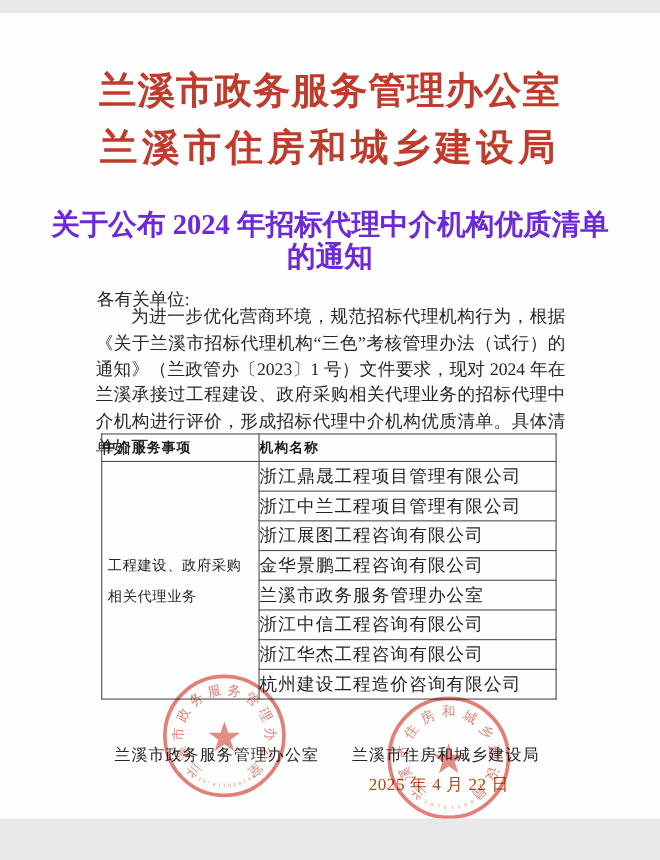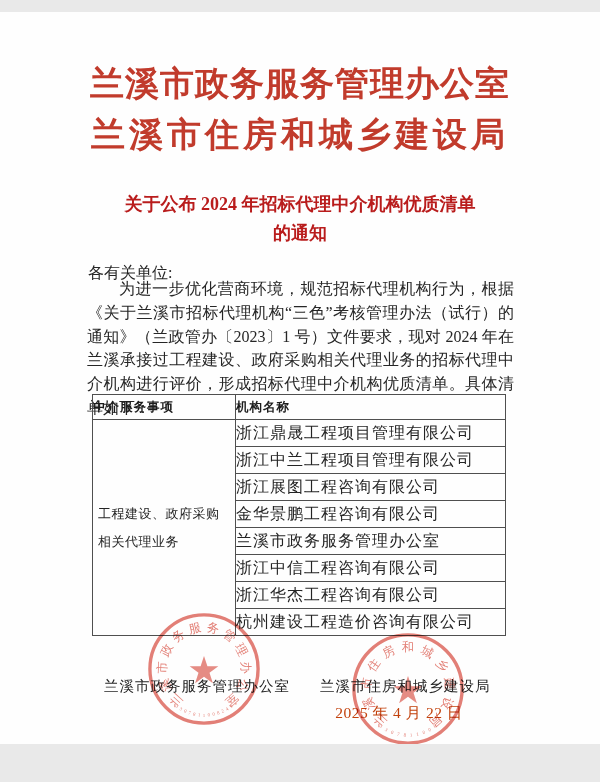--- a/index.html
+++ b/index.html
@@ -29,22 +29,22 @@
   .red-header .org1{
     font-size:34px;line-height:52px;letter-spacing:1px;
   }
   .red-header .org2{
     font-size:34px;line-height:50px;letter-spacing:4px;
   }
   
   .doc-title{
     position:absolute;top:178px;left:45px;right:45px;
     text-align:center;
-    font-size:18px;font-weight:bold;line-height:29px;
-    color:#b91c1c;
+    font-size:26px;font-weight:bold;line-height:29px;
+    color:#6d28d9;
   }
   
   .salutation{
     position:absolute;top:252px;left:88px;
     font-size:16px;line-height:18px;
   }
   .body-par{
     position:absolute;top:265px;left:87px;width:427px;
     font-size:16px;line-height:23.8px;
     text-align:justify;text-justify:inter-ideograph;

